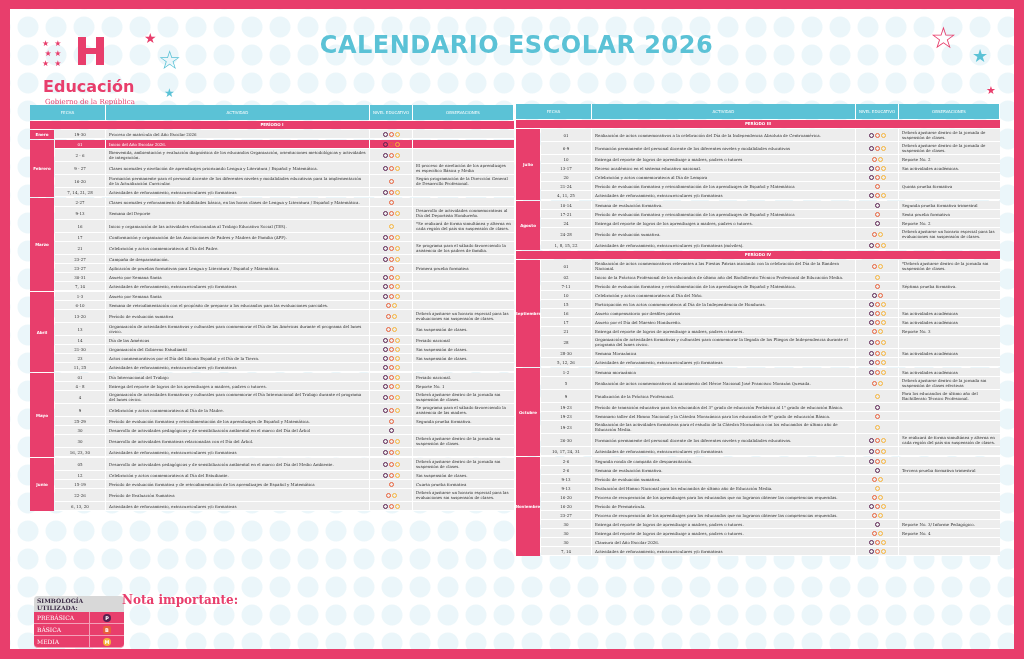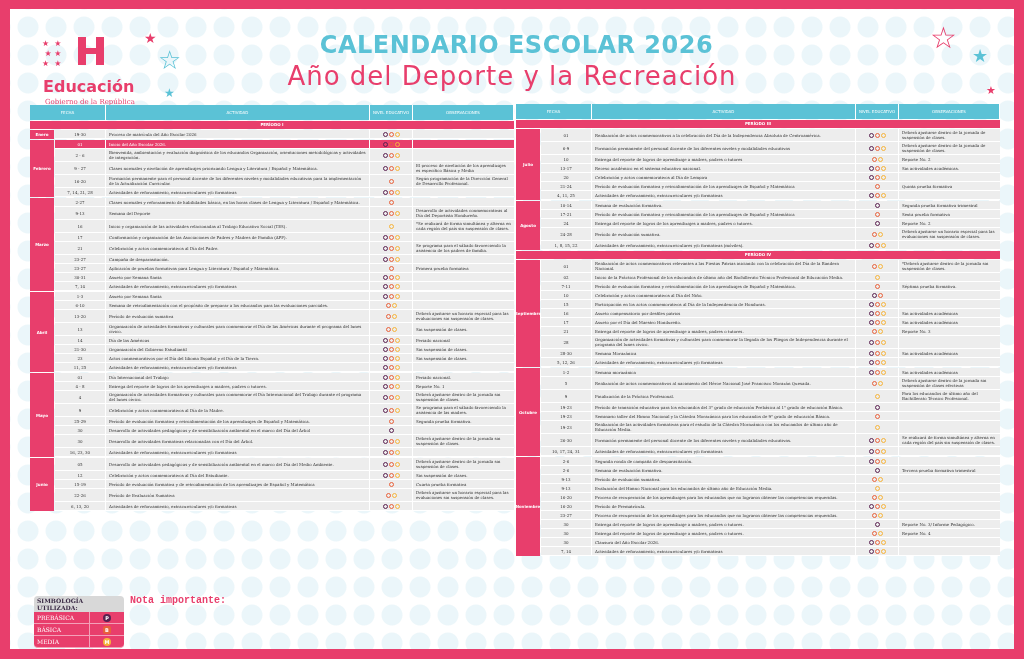--- a/index.html
+++ b/index.html
@@ -43,21 +43,21 @@
   .lvl.B { border-color: #e8613b; }
   .lvl.M { border-color: #f6b43a; }
 
   .legend { position: absolute; left: 24px; top: 587px; width: 90px; }
   .legend .lh { background: #d8d8d8; color: #3a2a45; font-size: 6px; padding: 1px 3px; border-radius: 4px 4px 0 0; font-weight: bold; }
   .legend .lr { display: flex; background: #e83e6c; border-bottom: 1px solid #f4a0b8; height: 12px; }
   .legend .lr:last-child { border-radius: 0 0 4px 4px; }
   .legend .ll { width: 56px; color: #fff; font-size: 6px; padding: 2px 3px; border-right: 1px solid #f4a0b8; }
   .legend .li { flex: 1; display: flex; align-items: center; justify-content: center; }
   .legend .badge { width: 8px; height: 8px; border-radius: 50%; color: #fff; font-size: 5px; font-weight: bold; display: flex; align-items: center; justify-content: center; font-family: "DejaVu Sans", sans-serif; }
-  .note { position: absolute; left: 120px; top: 587px; width: 470px; color: #e83e6c; font-size: 10px; line-height: 9px; font-family: Liberation Mono, monospace; }
+  .note { position: absolute; left: 112px; top: 587px; width: 470px; color: #e83e6c; font-size: 12px; line-height: 9px; }
   .note .nt { font-weight: bold; }
 </style>
 </head>
 <body>
 
 <div class="frame">
   <div class="dots"></div>
 
   <div class="logo">
     <div class="stars-cluster">★ &nbsp;★<br>&nbsp;★ ★<br>★ &nbsp;★</div>
@@ -71,21 +71,20 @@
   </div>
 
   <span class="deco-star" style="left:134px;top:22px;color:#e83e6c;font-size:14px;">★</span>
   <span class="deco-star" style="left:148px;top:38px;color:#5bc2d6;font-size:26px;">☆</span>
   <span class="deco-star" style="left:154px;top:78px;color:#5bc2d6;font-size:12px;">★</span>
   <span class="deco-star" style="left:920px;top:14px;color:#e83e6c;font-size:30px;">☆</span>
   <span class="deco-star" style="left:962px;top:38px;color:#5bc2d6;font-size:18px;">★</span>
   <span class="deco-star" style="left:976px;top:76px;color:#e83e6c;font-size:11px;">★</span>
 
   <div class="title">CALENDARIO ESCOLAR 2026</div>
-  <div class="subtitle">Año del Deporte y la Recreación</div>
 
   <div class="tbl left" id="tbl-left">
     <div class="hdr">
       <div class="c-fecha">FECHA</div>
       <div class="c-act">ACTIVIDAD</div>
       <div class="c-niv">NIVEL EDUCATIVO</div>
       <div class="c-obs">OBSERVACIONES</div>
     </div>
     <div class="period">PERÍODO I</div>
     <div class="month">

